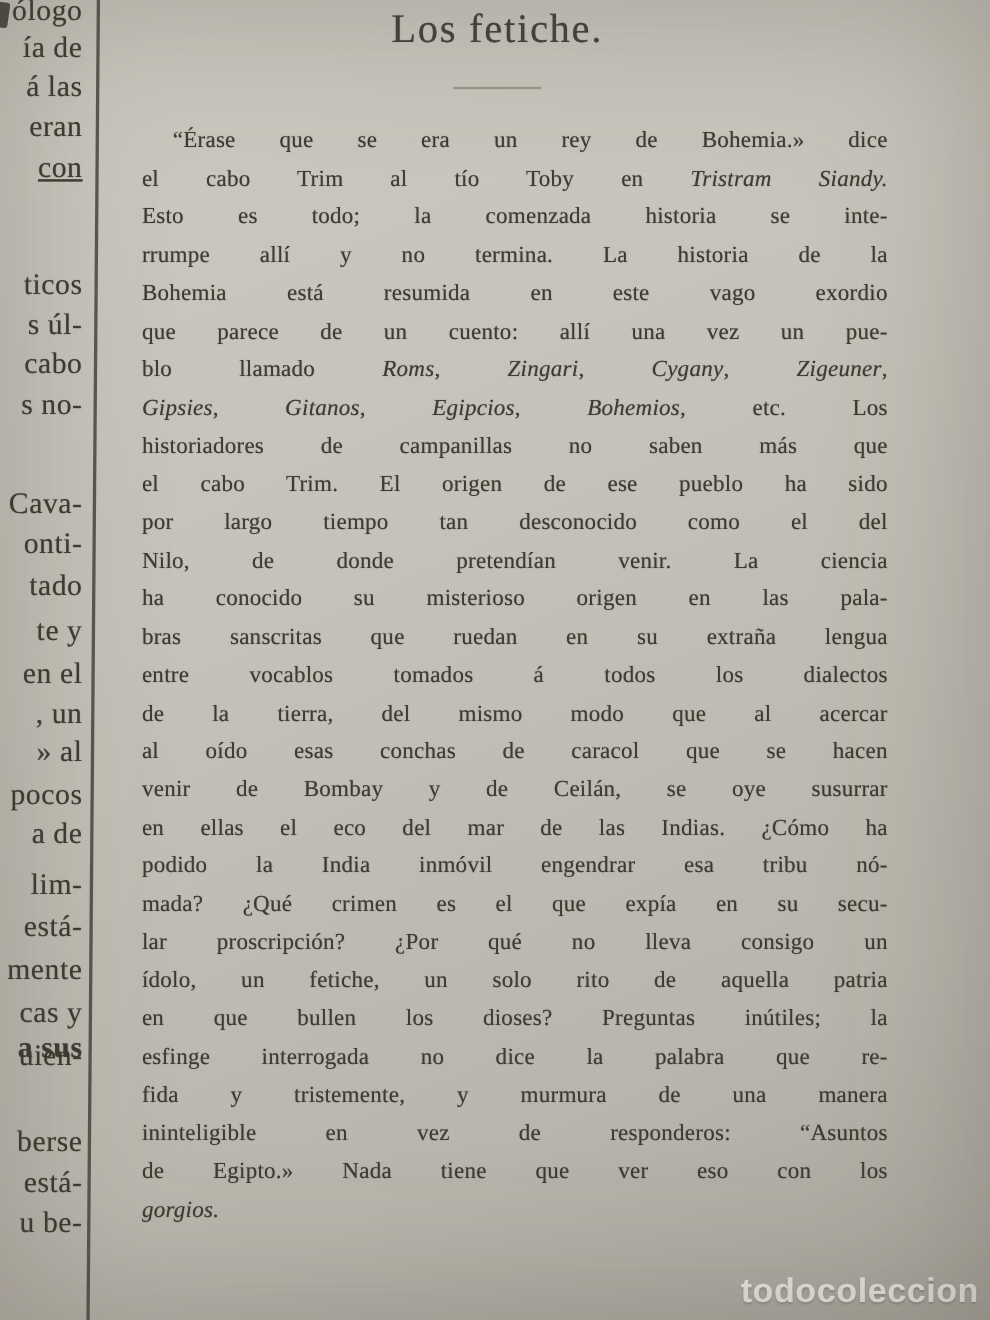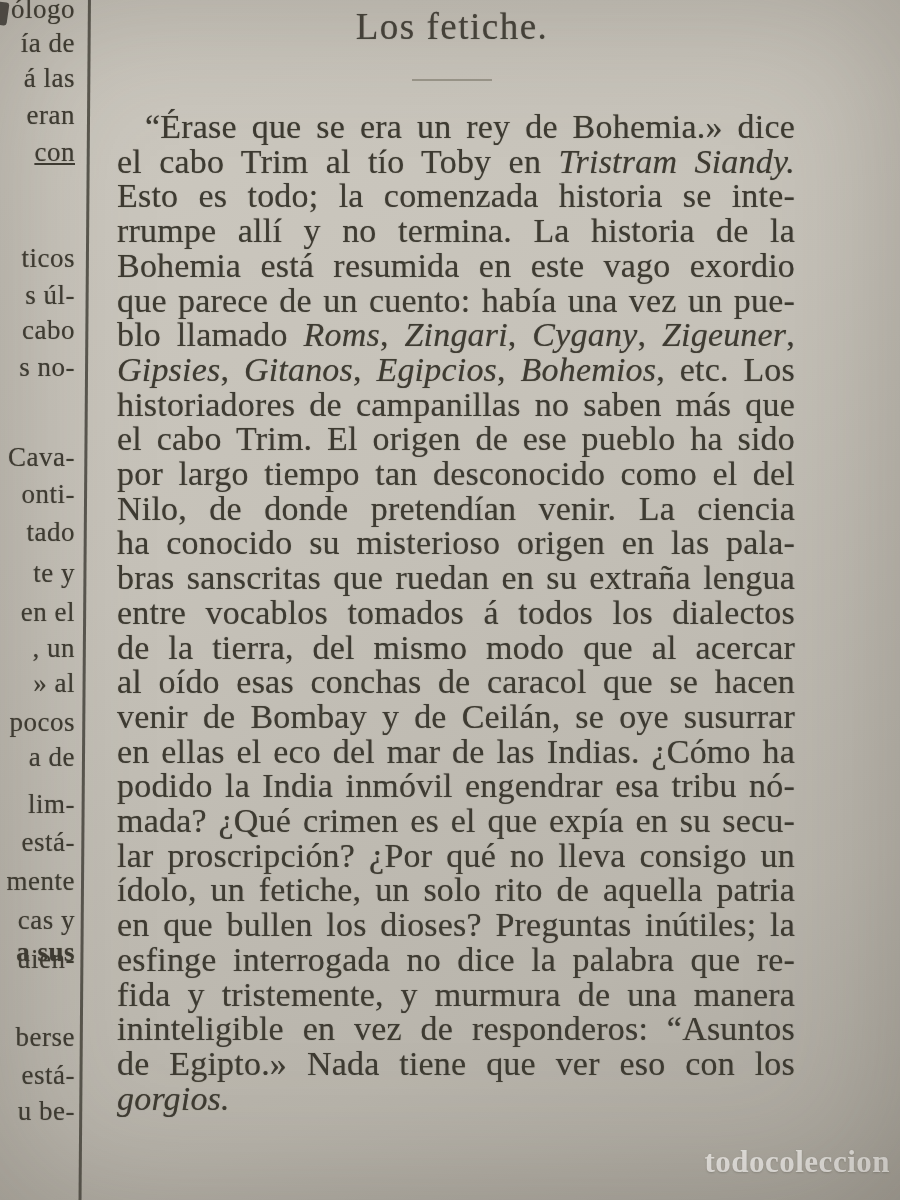--- a/index.html
+++ b/index.html
@@ -29,31 +29,31 @@
   .main-col { position:absolute; left:113px; top:0; width:678px; height:1200px; }
   .title {
     margin:0; padding-top:5px; text-align:center; font-weight:normal;
     font-size:37px; letter-spacing:1.5px; color:#45423a;
   }
   .title-rule {
     position:absolute; left:50%; transform:translateX(-50%); top:79px;
     width:80px; height:2px; background:#9b978b;
   }
   .para {
-    position:absolute; top:110px; left:4px; width:678px;
-    font-size:34px; line-height:34.7px; color:#3e3b32;
+    position:absolute; top:110px; left:16px; width:678px;
+    font-size:21px; line-height:34.7px; color:#3e3b32;
   }
   .line { text-align:justify; text-align-last:justify; letter-spacing:.2px; }
   .line.indent { padding-left:28px; }
   .line.last { text-align-last:left; }
   .it { font-style:italic; }
   .para, .frag, .title { text-shadow:0 0 1px rgba(62,59,50,.55); }
   .watermark {
-    position:absolute; right:10px; bottom:20px;
-    font-family:Liberation Serif, serif; font-weight:bold;
+    position:absolute; right:10px; bottom:8px;
+    font-family:Liberation Sans, sans-serif; font-weight:bold;
     font-size:31px; letter-spacing:.5px; color:rgba(238,236,232,.92);
     text-shadow:0 1px 2px rgba(90,86,78,.35);
   }
 </style>
 </head>
 <body>
 
 <div class="photo">
 
   <div class="left-col">
@@ -93,21 +93,21 @@
   <div class="main-col">
     <h1 class="title">Los fetiche.</h1>
     <div class="title-rule"></div>
     <div class="para">
 
     <div class="line indent"><span>“Érase que se era un rey de Bohemia.» dice</span></div>
         <div class="line"><span>el cabo Trim al tío Toby en </span><span class="it">Tristram Siandy.</span></div>
         <div class="line"><span>Esto es todo; la comenzada historia se inte-</span></div>
         <div class="line"><span>rrumpe allí y no termina. La historia de la</span></div>
         <div class="line"><span>Bohemia está resumida en este vago exordio</span></div>
-        <div class="line"><span>que parece de un cuento: había una vez un pue-</span></div>
+        <div class="line"><span>que parece de un cuento: allí una vez un pue-</span></div>
         <div class="line"><span>blo llamado </span><span class="it">Roms</span><span>, </span><span class="it">Zingari</span><span>, </span><span class="it">Cygany</span><span>, </span><span class="it">Zigeuner</span><span>,</span></div>
         <div class="line"><span class="it">Gipsies</span><span>, </span><span class="it">Gitanos</span><span>, </span><span class="it">Egipcios</span><span>, </span><span class="it">Bohemios</span><span>, etc. Los</span></div>
         <div class="line"><span>historiadores de campanillas no saben más que</span></div>
         <div class="line"><span>el cabo Trim. El origen de ese pueblo ha sido</span></div>
         <div class="line"><span>por largo tiempo tan desconocido como el del</span></div>
         <div class="line"><span>Nilo, de donde pretendían venir. La ciencia</span></div>
         <div class="line"><span>ha conocido su misterioso origen en las pala-</span></div>
         <div class="line"><span>bras sanscritas que ruedan en su extraña lengua</span></div>
         <div class="line"><span>entre vocablos tomados á todos los dialectos</span></div>
         <div class="line"><span>de la tierra, del mismo modo que al acercar</span></div>

